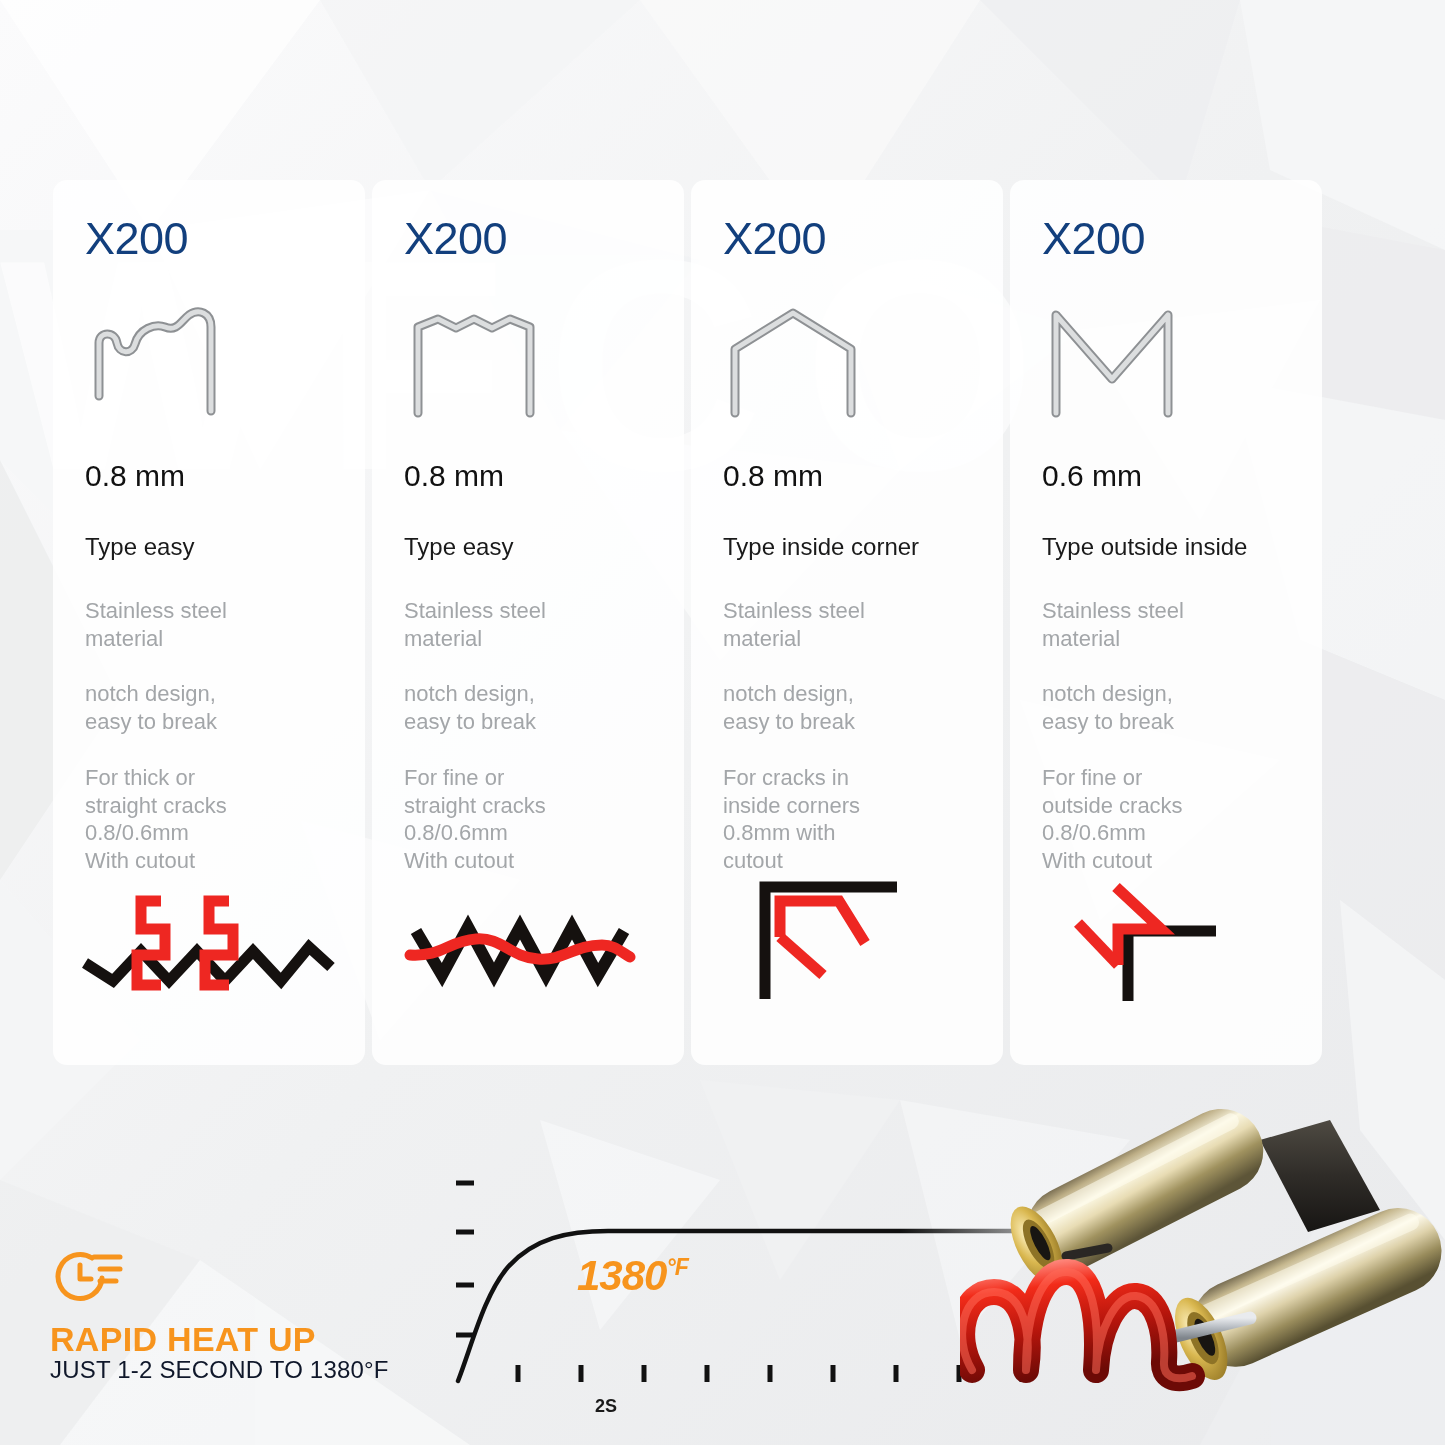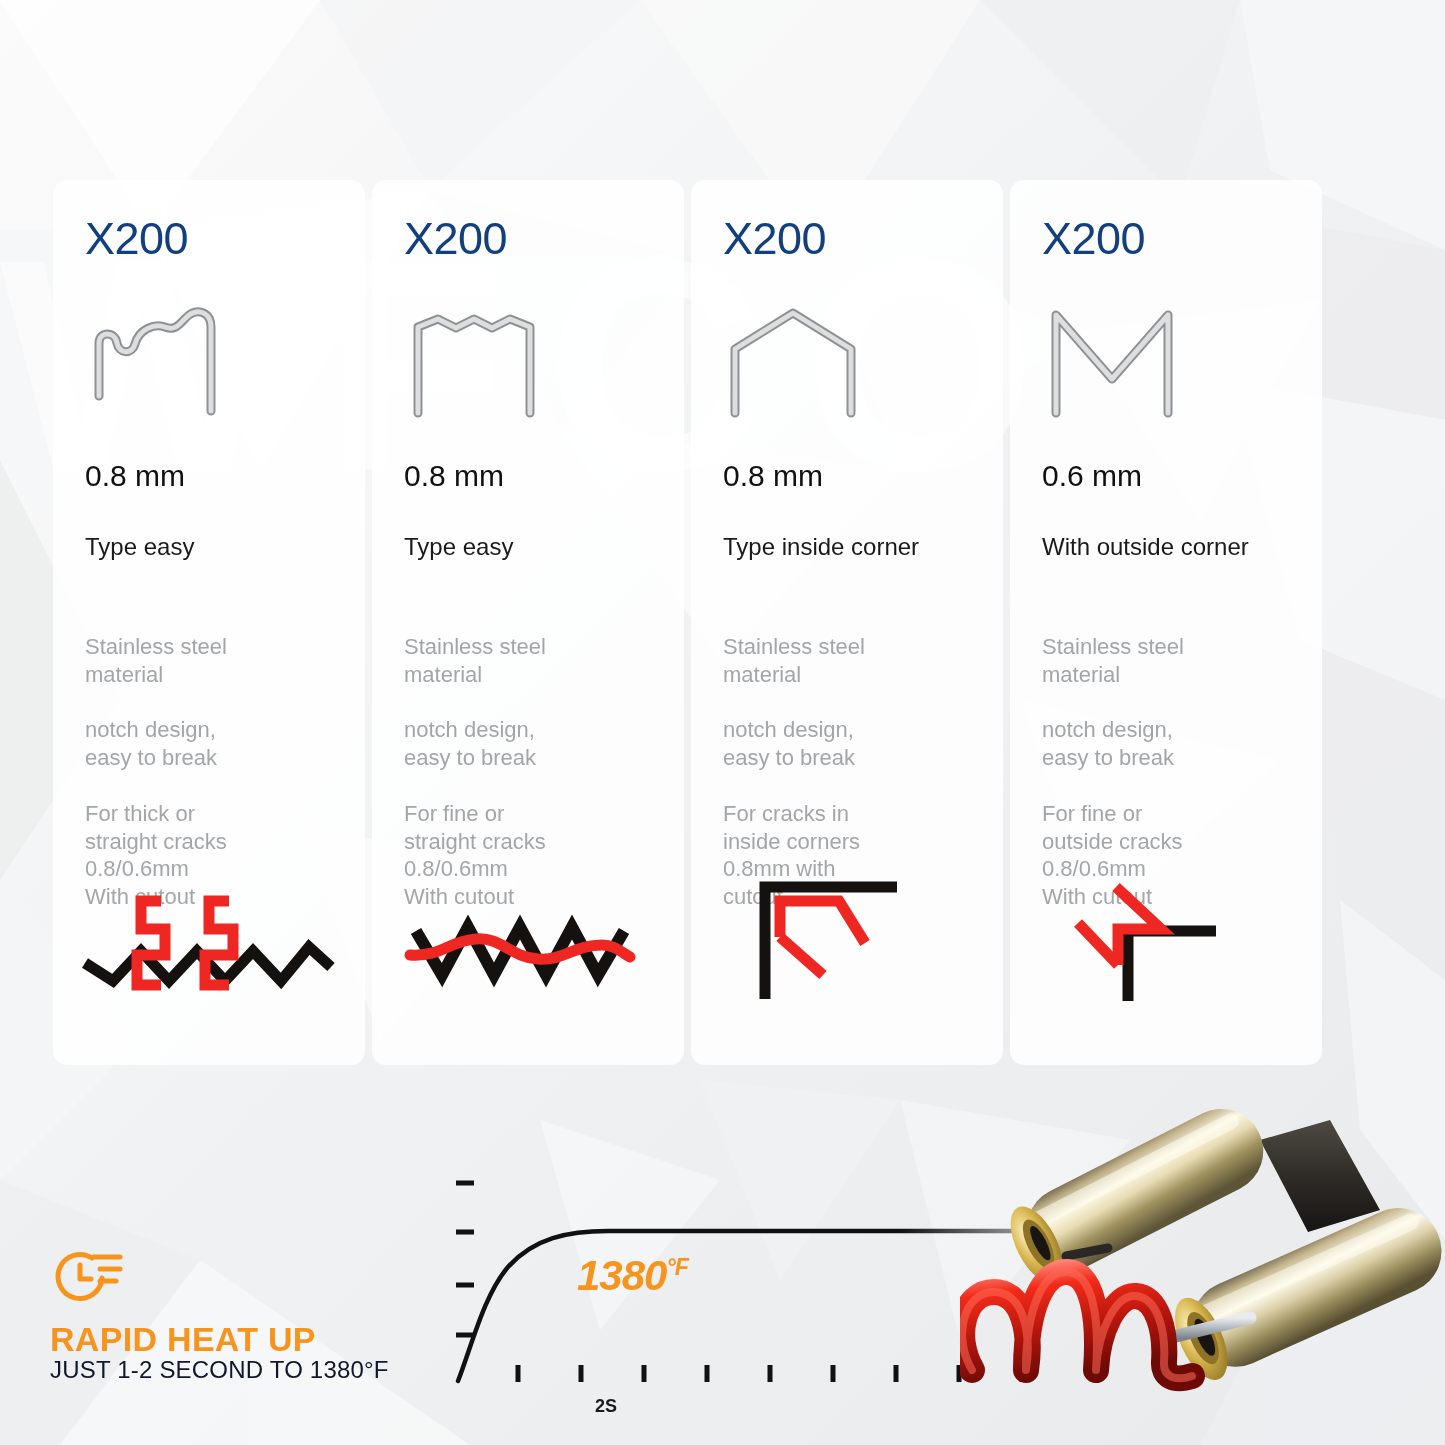--- a/index.html
+++ b/index.html
@@ -98,21 +98,21 @@
     color: #111;
     font-weight: 400;
   }
   .card-type {
     margin-top: 40px;
     font-size: 24px;
     color: #1a1a1a;
     font-weight: 400;
   }
   .card-notes {
-    margin-top: 72px;
+    margin-top: 36px;
   }
   .note {
     font-size: 22px;
     line-height: 1.26;
     color: #a3a6a9;
     margin-bottom: 28px;
     white-space: pre-line;
   }
   .crack-art {
     position: absolute;
@@ -327,21 +327,21 @@
 
     <div class="card">
       <div class="card-code">X200</div>
       <div class="staple-art">
         <svg width="150" height="125" viewBox="0 0 150 125">
           <path d="M14 112 L14 14 L70 78 L126 14 L126 112" fill="none" stroke="#8e9194" stroke-width="9" stroke-linecap="round" stroke-linejoin="round"></path>
           <path d="M14 112 L14 14 L70 78 L126 14 L126 112" fill="none" stroke="#dcdedf" stroke-width="5" stroke-linecap="round" stroke-linejoin="round"></path>
         </svg>
       </div>
       <div class="card-mm">0.6 mm</div>
-      <div class="card-type">With outside corner</div>
+      <div class="card-type">Type outside inside</div>
       <div class="card-notes">
         <div class="note">Stainless steel
 material</div>
         <div class="note">notch design,
 easy to break</div>
         <div class="note">For fine or
 outside cracks
 0.8/0.6mm
 With cutout</div>
       </div>

